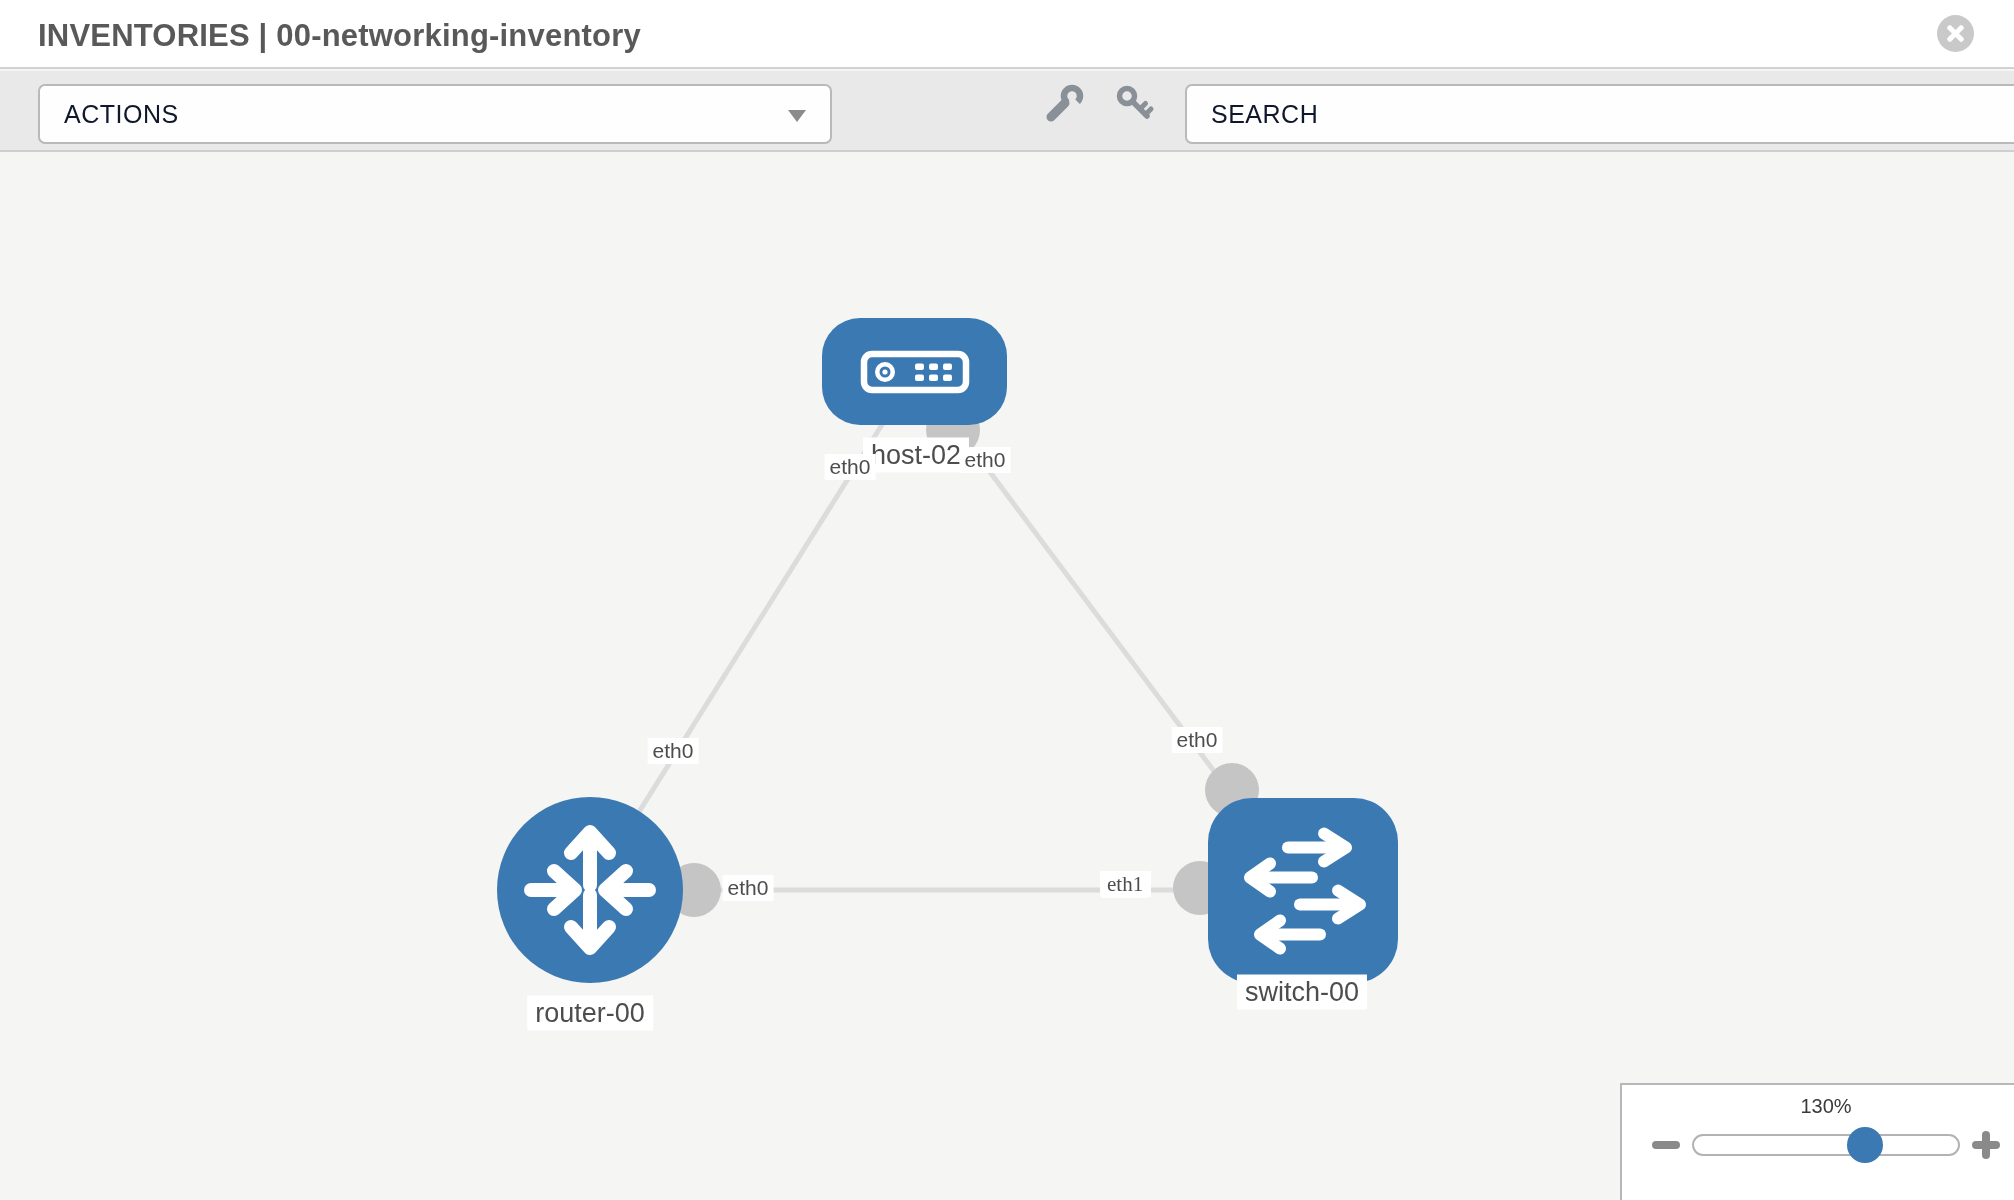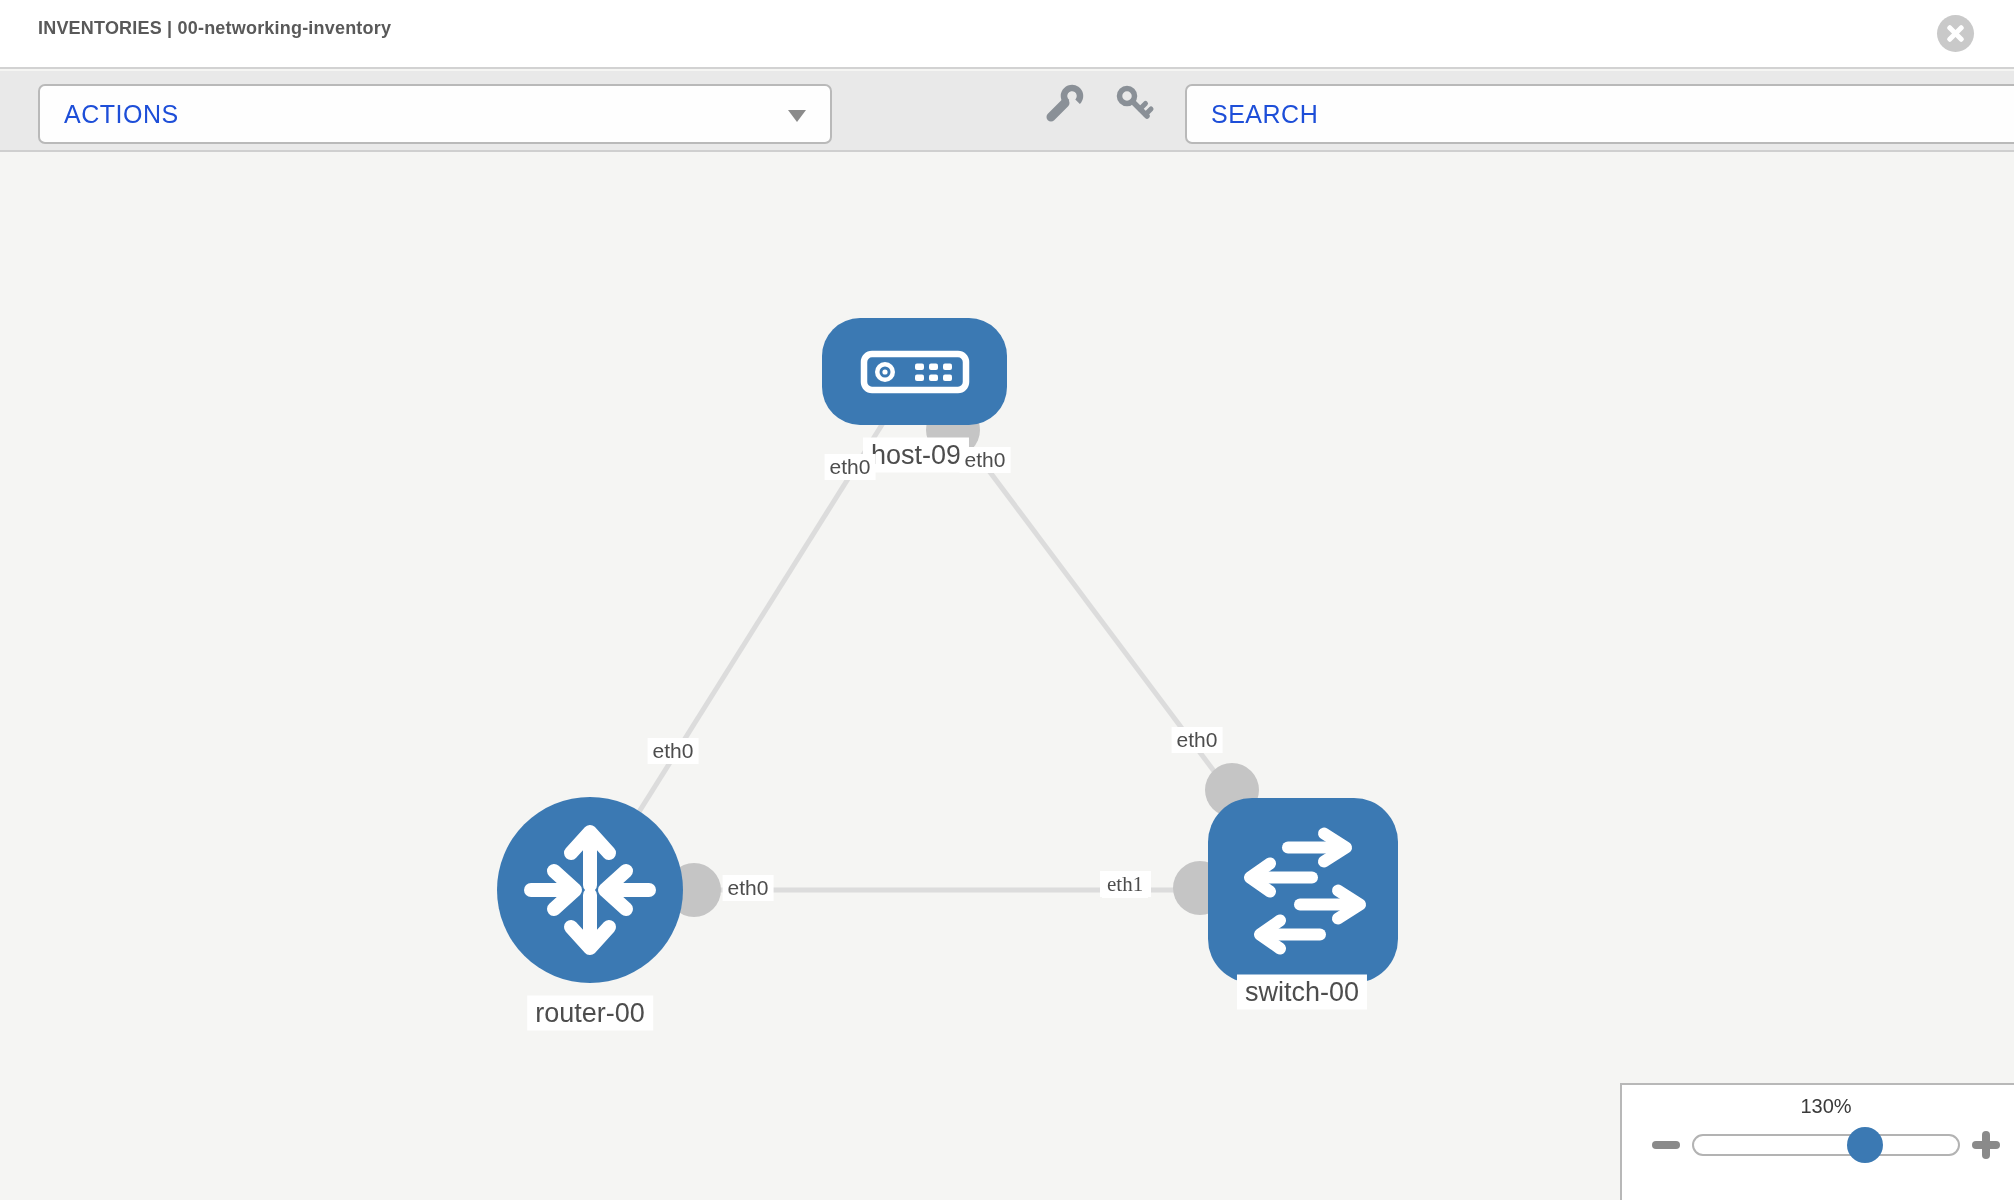--- a/index.html
+++ b/index.html
@@ -1,30 +1,30 @@
 <!DOCTYPE html>
 <html><head>
 <meta charset="utf-8">
 <style>
   * { margin:0; padding:0; box-sizing:border-box; }
   body { background:#ffffff; font-family:"Liberation Sans", sans-serif; }
   .screen { position:relative; width:2014px; height:1200px; overflow:hidden; background:#f5f5f3; }
 
   
   .header { position:absolute; left:0; top:0; width:2014px; height:69px; background:#ffffff; border-bottom:2px solid #d2d2d2; z-index:10; }
-  .page-title { position:absolute; left:38px; top:18px; font-size:18px; font-weight:700; color:#595959; letter-spacing:0.2px; }
+  .page-title { position:absolute; left:38px; top:18px; font-size:31px; font-weight:700; color:#595959; letter-spacing:0.2px; }
   .close-btn { position:absolute; left:1937px; top:15px; width:37px; height:37px; border-radius:50%; background:#c9c9c9; cursor:pointer; }
   .close-btn .bar { position:absolute; left:8px; top:16px; width:21px; height:5px; background:#ffffff; border-radius:2px; }
   .close-btn .bar.b1 { transform:rotate(45deg); }
   .close-btn .bar.b2 { transform:rotate(-45deg); }
 
   
   .toolbar { position:absolute; left:0; top:71px; width:2014px; height:81px; background:#e9e9e9; border-bottom:2px solid #cfcfcf; z-index:10; }
   .select-box { position:absolute; top:13px; height:60px; background:#fefefe; border:2px solid #b9b9b9; border-radius:7px; display:flex; align-items:center; padding:0 24px; cursor:pointer; }
-  .select-box .ph { font-size:25px; color:#1d4ed8; letter-spacing:0.5px; }
+  .select-box .ph { font-size:25px; color:#0f172a; letter-spacing:0.5px; }
   .caret { position:absolute; right:24px; top:24px; width:0; height:0; border-left:9px solid transparent; border-right:9px solid transparent; border-top:12px solid #8b8b8b; }
   .actions-box { left:38px; width:794px; }
   .search-box { left:1185px; width:946px; }
   .tool-icon-btn { position:absolute; top:11px; width:44px; height:44px; cursor:pointer; }
   .wrench-btn { left:1042px; }
   .key-btn { left:1112px; }
 
   
   .net-svg { position:absolute; left:0; top:0; z-index:1; }
   .node { position:absolute; background:#3b79b3; z-index:2; cursor:pointer; }
@@ -143,21 +143,21 @@
       <polyline points="116,35 138,49 116,63"></polyline>
       <line x1="104" y1="79" x2="52" y2="79"></line>
       <polyline points="62,65 42,79 62,93"></polyline>
       <line x1="92" y1="106" x2="140" y2="106"></line>
       <polyline points="130,92 152,106 130,120"></polyline>
       <line x1="112" y1="136" x2="62" y2="136"></line>
       <polyline points="72,122 52,136 72,150"></polyline>
     </svg>
   </div>
 
-  <div class="node-label" style="left:916px; top:455px;">host-09</div>
+  <div class="node-label" style="left:916px; top:455px;">host-02</div>
   <div class="node-label" style="left:590px; top:1013px;">router-00</div>
   <div class="node-label" style="left:1302px; top:992px;">switch-00</div>
 
   <div class="eth-label" style="left:850px; top:467px;">eth0</div>
   <div class="eth-label" style="left:673px; top:751px;">eth0</div>
   <div class="eth-label" style="left:985px; top:460px;">eth0</div>
   <div class="eth-label" style="left:1197px; top:740px;">eth0</div>
   <div class="eth-label" style="left:748px; top:888px;">eth0</div>
   <div class="eth-overlap">
     <span class="eth-chip under">eth0</span>

